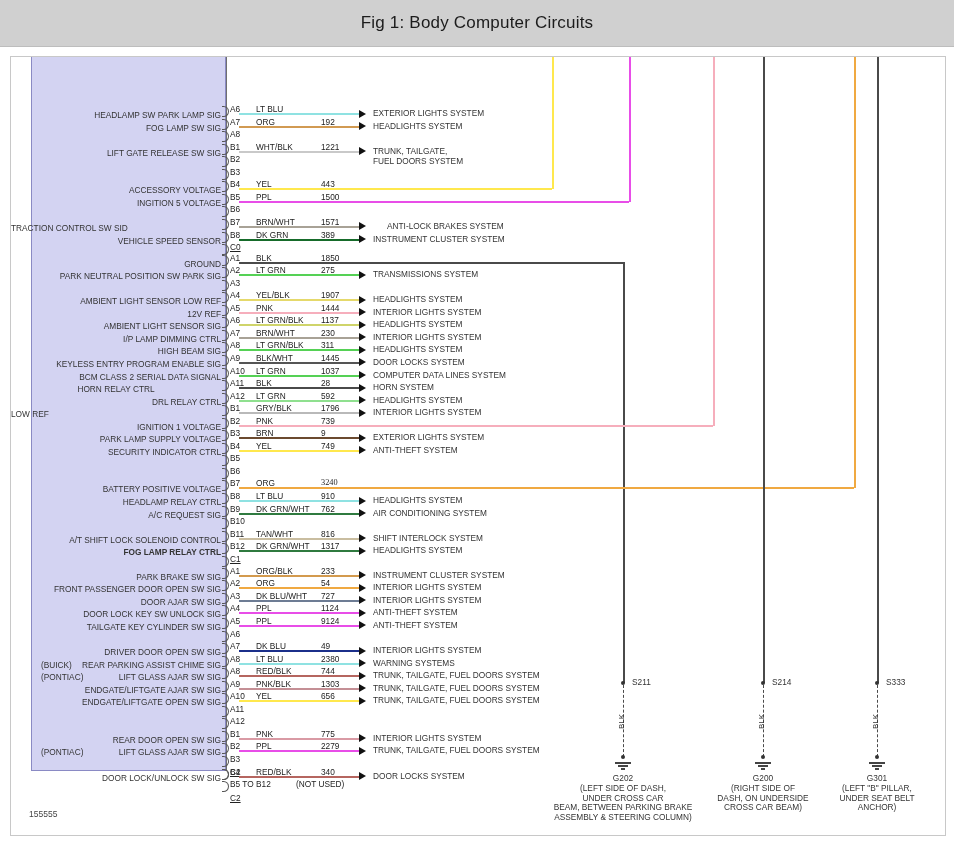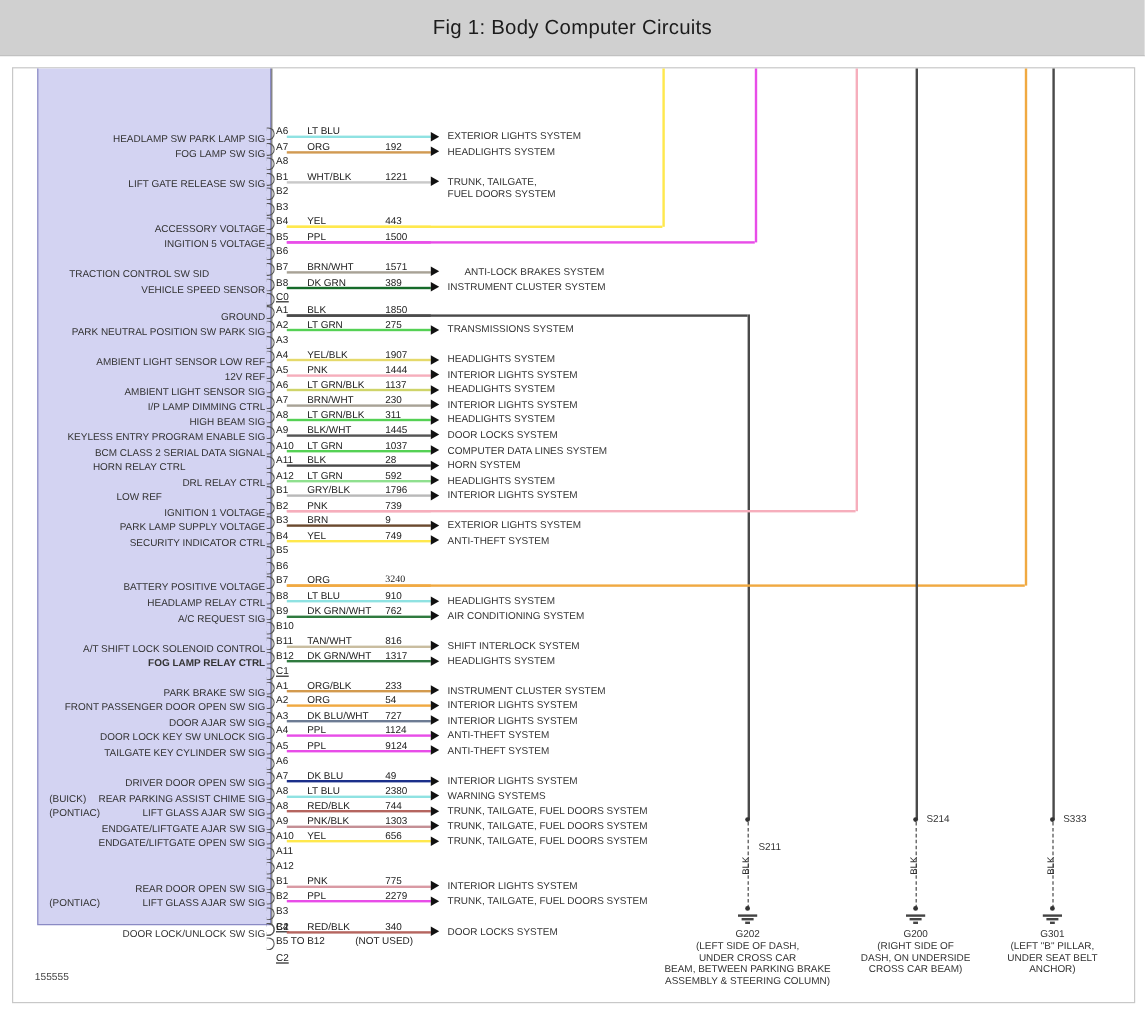--- a/index.html
+++ b/index.html
@@ -118,21 +118,21 @@
           <div class="arc" style="top: 136.85px;"></div>
           <div class="pin" style="left: 219px; top: 134.85px;">B5</div>
           <div class="t" style="left: 0px; top: 141.85px; width: 210px; text-align: right;">INGITION 5 VOLTAGE</div>
           <div class="wname" style="left: 245px; top: 134.85px;">PPL</div>
           <div class="wnum" style="left: 310px; top: 134.85px;">1500</div>
           <div class="wire" style="left: 228px; top: 143.85px; width: 120px; border-top-color: rgb(232, 77, 232);"></div>
           <div class="arc" style="top: 149.4px;"></div>
           <div class="pin" style="left: 219px; top: 147.4px;">B6</div>
           <div class="arc" style="top: 161.95px;"></div>
           <div class="pin" style="left: 219px; top: 159.95px;">B7</div>
-          <div class="t" style="left: 0px; top: 166.95px; width: 210px; text-align: center;">TRACTION CONTROL SW SID</div>
+          <div class="t" style="left: 0px; top: 166.95px; width: 210px; text-align: left;">TRACTION CONTROL SW SID</div>
           <div class="wname" style="left: 245px; top: 159.95px;">BRN/WHT</div>
           <div class="wnum" style="left: 310px; top: 159.95px;">1571</div>
           <div class="wire" style="left: 228px; top: 168.95px; width: 120px; border-top-color: rgb(168, 162, 150);"></div>
           <div class="arrow" style="left: 348px; top: 165.45px;"></div>
           <div class="dest" style="left: 376px; top: 163.95px;">ANTI-LOCK BRAKES SYSTEM</div>
           <div class="arc" style="top: 174.5px;"></div>
           <div class="pin" style="left: 219px; top: 172.5px;">B8</div>
           <div class="t" style="left: 0px; top: 179.5px; width: 210px; text-align: right;">VEHICLE SPEED SENSOR</div>
           <div class="wname" style="left: 245px; top: 172.5px;">DK GRN</div>
           <div class="wnum" style="left: 310px; top: 172.5px;">389</div>
@@ -224,21 +224,21 @@
           <div class="arc" style="top: 335.6px;"></div>
           <div class="pin" style="left: 219px; top: 333.6px;">A12</div>
           <div class="t" style="left: 0px; top: 340.6px; width: 210px; text-align: right;">DRL RELAY CTRL</div>
           <div class="wname" style="left: 245px; top: 333.6px;">LT GRN</div>
           <div class="wnum" style="left: 310px; top: 333.6px;">592</div>
           <div class="wire" style="left: 228px; top: 342.6px; width: 120px; border-top-color: rgb(143, 224, 143);"></div>
           <div class="arrow" style="left: 348px; top: 339.1px;"></div>
           <div class="dest" style="left: 362px; top: 337.6px;">HEADLIGHTS SYSTEM</div>
           <div class="arc" style="top: 348.15px;"></div>
           <div class="pin" style="left: 219px; top: 346.15px;">B1</div>
-          <div class="t" style="left: 0px; top: 353.15px; width: 210px; text-align: center;">LOW REF</div>
+          <div class="t" style="left: 0px; top: 353.15px; width: 210px; text-align: left;">LOW REF</div>
           <div class="wname" style="left: 245px; top: 346.15px;">GRY/BLK</div>
           <div class="wnum" style="left: 310px; top: 346.15px;">1796</div>
           <div class="wire" style="left: 228px; top: 355.15px; width: 120px; border-top-color: rgb(185, 185, 185);"></div>
           <div class="arrow" style="left: 348px; top: 351.65px;"></div>
           <div class="dest" style="left: 362px; top: 350.15px;">INTERIOR LIGHTS SYSTEM</div>
           <div class="arc" style="top: 360.7px;"></div>
           <div class="pin" style="left: 219px; top: 358.7px;">B2</div>
           <div class="t" style="left: 0px; top: 365.7px; width: 210px; text-align: right;">IGNITION 1 VOLTAGE</div>
           <div class="wname" style="left: 245px; top: 358.7px;">PNK</div>
           <div class="wnum" style="left: 310px; top: 358.7px;">739</div>
@@ -436,21 +436,21 @@
           <div class="vwire" style="left: 612px; top: 204.55px; height: 421.45px; border-left-color: rgb(74, 74, 74);"></div>
           <div class="wire" style="left: 228px; top: 367.7px; width: 474px; border-top-color: rgb(246, 174, 188);"></div>
           <div class="vwire" style="left: 702px; top: -12px; height: 380.7px; border-left-color: rgb(246, 174, 188);"></div>
           <div class="wire" style="left: 228px; top: 430.45px; width: 615px; border-top-color: rgb(240, 169, 65);"></div>
           <div class="vwire" style="left: 843px; top: -12px; height: 443.45px; border-left-color: rgb(240, 169, 65);"></div>
           <div class="vwire" style="left: 752px; top: -12px; height: 638px; border-left-color: rgb(74, 74, 74);"></div>
           <div class="vwire" style="left: 866px; top: -12px; height: 638px; border-left-color: rgb(74, 74, 74);"></div>
         </div>
       <div id="ground-layer">
           <div class="splice" style="left: 610px; top: 624px;"></div>
-          <div class="stxt" style="left: 621px; top: 620px; margin-top: 23px;">S211</div>
+          <div class="stxt" style="left: 621px; top: 620px;">S211</div>
           <div class="gnd-dash" style="left: 612px; top: 628px; height: 72px;"></div>
           <div class="blkrot" style="left: 606px; top: 672px;">BLK</div>
           <div class="splice" style="left: 610px; top: 698px;"></div>
           <div class="gsym" style="left: 603px; top: 704px; width: 18px;">
             <i style="width: 16px; height: 1.6px;"></i>
             <i style="width: 10px; height: 1.6px;"></i>
             <i style="width: 4px; height: 1.6px;"></i>
           </div>
           <div class="gtxt" style="left: 532px; top: 717px; width: 160px;">G202</div>
           <div class="gtxt" style="left: 532px; top: 727px; width: 160px;">(LEFT SIDE OF DASH,

